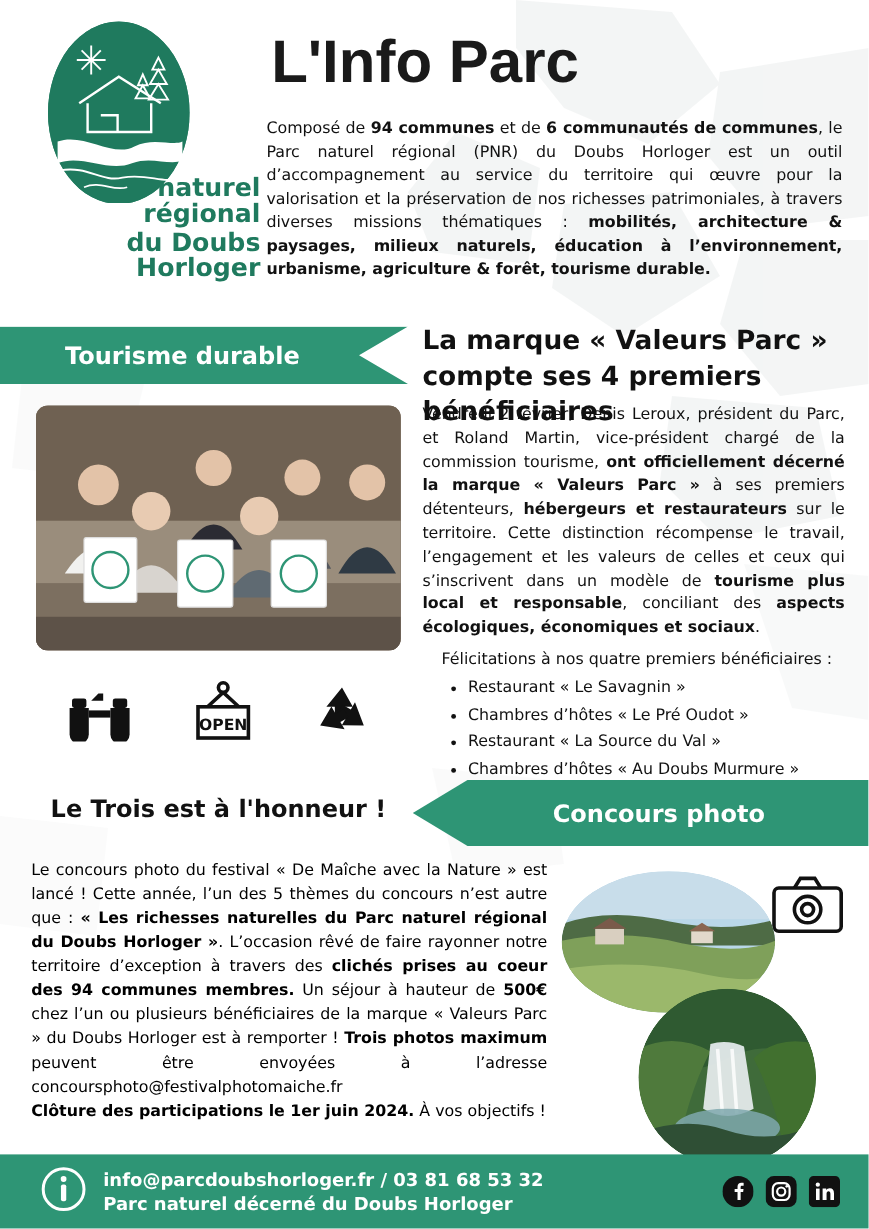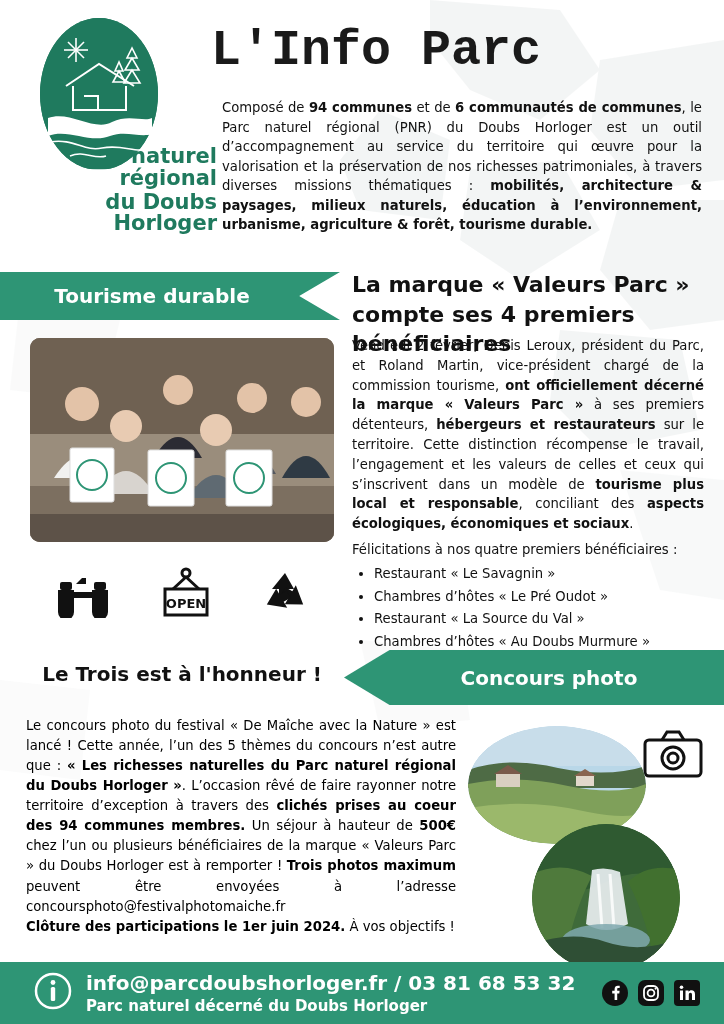--- a/index.html
+++ b/index.html
@@ -46,23 +46,23 @@
     font-weight: bold;
     line-height: 1.04;
   }
   .logo-text .l1 { font-size: 30px; letter-spacing: .5px; }
   .logo-text .l2 { font-size: 21px; }
   .logo-text .l3 { font-size: 21px; }
   .logo-text .l4 { font-size: 21px; padding-top: 2px; }
 
   .title {
     position: absolute;
-    left: 211px; top: 22px;
+    left: 226px; top: 22px;
     width: 480px;
-    font-family: Liberation Mono, monospace;
+    font-family: Liberation Sans, sans-serif;
     font-weight: bold;
     font-size: 50px;
     color: #1a1a1a;
     letter-spacing: 0px;
   }
   .intro {
     position: absolute;
     left: 222px; top: 98px;
     width: 480px;
     font-size: 13.2px;
@@ -141,21 +141,21 @@
     position: absolute;
     left: 352px; top: 336px;
     width: 352px;
     font-size: 13.2px;
     line-height: 1.5;
     color: #111;
     text-align: justify;
   }
   .felic {
     position: absolute;
-    left: 352px; top: 540px;
+    left: 368px; top: 540px;
     width: 352px;
     font-size: 13.2px;
     line-height: 1.5;
     color: #111;
   }
   .felic ul { margin: 4px 0 0 22px; }
   .felic li { margin-bottom: 3px; }
 
   
   .bottom-text {
@@ -185,21 +185,21 @@
     position: absolute;
     left: 0; bottom: 0;
     width: 724px; height: 62px;
     background: #2e9575;
     display: flex;
     align-items: center;
     padding-left: 34px;
     color: #fff;
   }
   .footer .ficon { margin-right: 14px; }
-  .footer .ftext .f1 { font-size: 20px; font-weight: bold; }
+  .footer .ftext .f1 { font-size: 15px; font-weight: bold; }
   .footer .ftext .f2 { font-size: 15px; font-weight: bold; margin-top: 2px;}
   .socials {
     position: absolute;
     right: 24px; top: 50%;
     transform: translateY(-50%);
     display: flex;
     gap: 10px;
     align-items: center;
   }
   .soc { width: 26px; height: 26px; display:block; }

